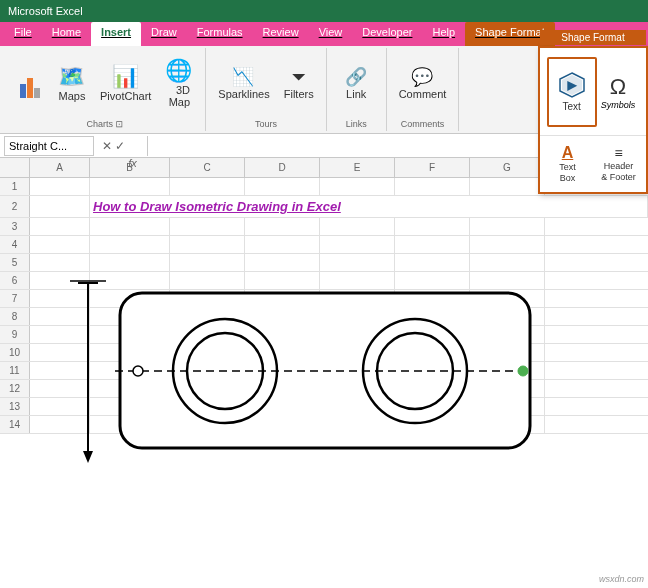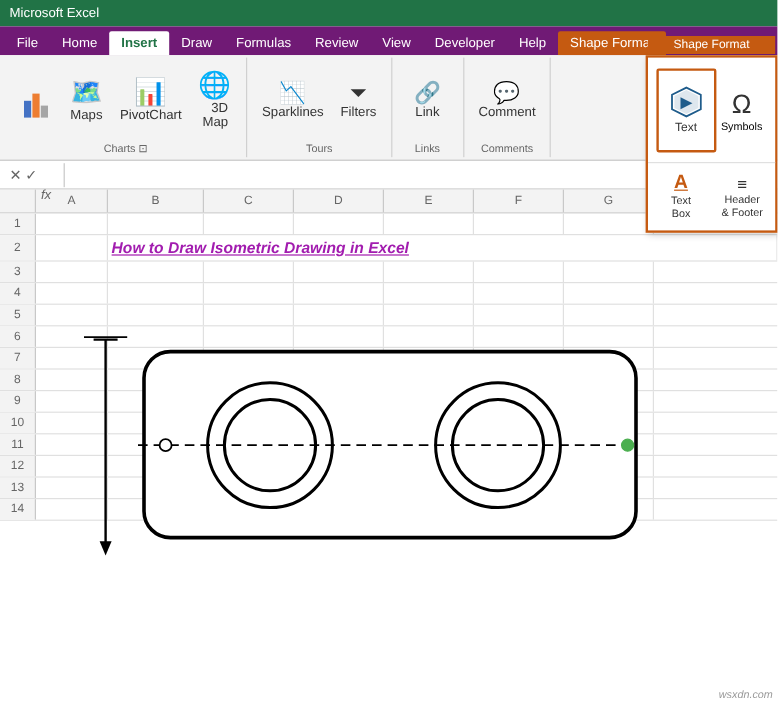--- a/index.html
+++ b/index.html
@@ -19,24 +19,24 @@
       display: flex;
       align-items: center;
       padding: 0 8px;
       color: white;
       font-size: 11px;
     }
 
     
     .ribbon-tabs {
       height: 24px;
-      background: #701a75;
-      display: flex;
-      align-items: flex-end;
+      background: #ec4899;
+      display: flex;
       padding: 0 4px;
+      text-decoration: underline;
     }
 
     .ribbon-tab {
       padding: 4px 10px;
       font-size: 11px;
       color: white;
       cursor: pointer;
       border-radius: 2px 2px 0 0;
       background: transparent;
     }
@@ -422,37 +422,38 @@
         <svg width="28" height="28" viewBox="0 0 28 28">
           <polygon points="14,2 26,8 26,20 14,26 2,20 2,8" fill="none" stroke="#1f5c8b" stroke-width="1.5"></polygon>
           <polygon points="14,4 24,9 24,19 14,24 4,19 4,9" fill="#1f5c8b" opacity="0.15"></polygon>
           <text x="14" y="18" text-anchor="middle" font-size="12" font-weight="bold" fill="#1f5c8b">▶</text>
         </svg>
         <div class="label">Text</div>
       </div>
 
       <div style="display:flex; flex-direction:column; align-items:center; padding:4px; cursor:pointer;">
         <div style="font-size:22px; color:#333;">Ω</div>
-        <div style="font-size:9px;">Symbols</div>
+        <div style="font-size:9px;font-style:italic;">Symbols</div>
       </div>
     </div>
     <div class="text-panel-bottom">
       <div class="text-panel-btn-small">
         <div class="s-icon" style="font-size:16px; color:#c55a11; font-weight:bold; text-decoration:underline;">A</div>
         <div class="s-label">Text<br>Box</div>
       </div>
       <div class="text-panel-btn-small">
         <div class="s-icon" style="font-size:14px; color:#333;">≡</div>
         <div class="s-label">Header<br>&amp; Footer</div>
       </div>
     </div>
   </div>
 </div>
 
 <div class="formula-bar">
+  <div class="name-box">Straight C...</div>
   <div style="display:flex; align-items:center; gap:3px; padding: 0 4px;">
     <span style="color:#666; font-size:12px; cursor:pointer;">✕</span>
     <span style="color:#666; font-size:12px; cursor:pointer;">✓</span>
     <span style="font-size:11px; color:#666; cursor:pointer; font-style:italic;margin-top:34px;">fx</span>
   </div>
   <div class="formula-divider"></div>
   <input class="formula-input" type="text" value="" style="">
 </div>
 
 <div class="col-headers">

